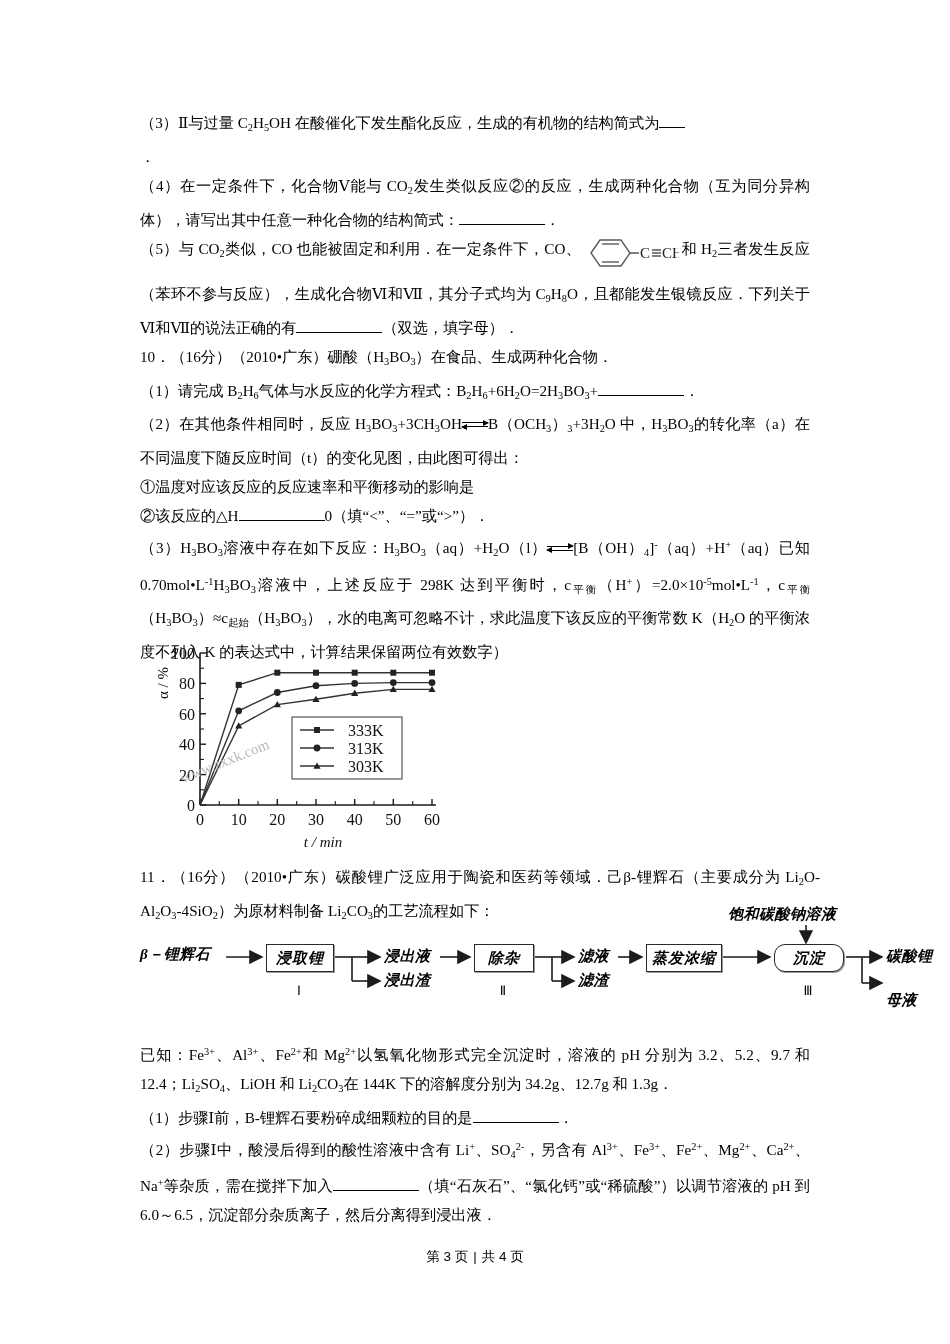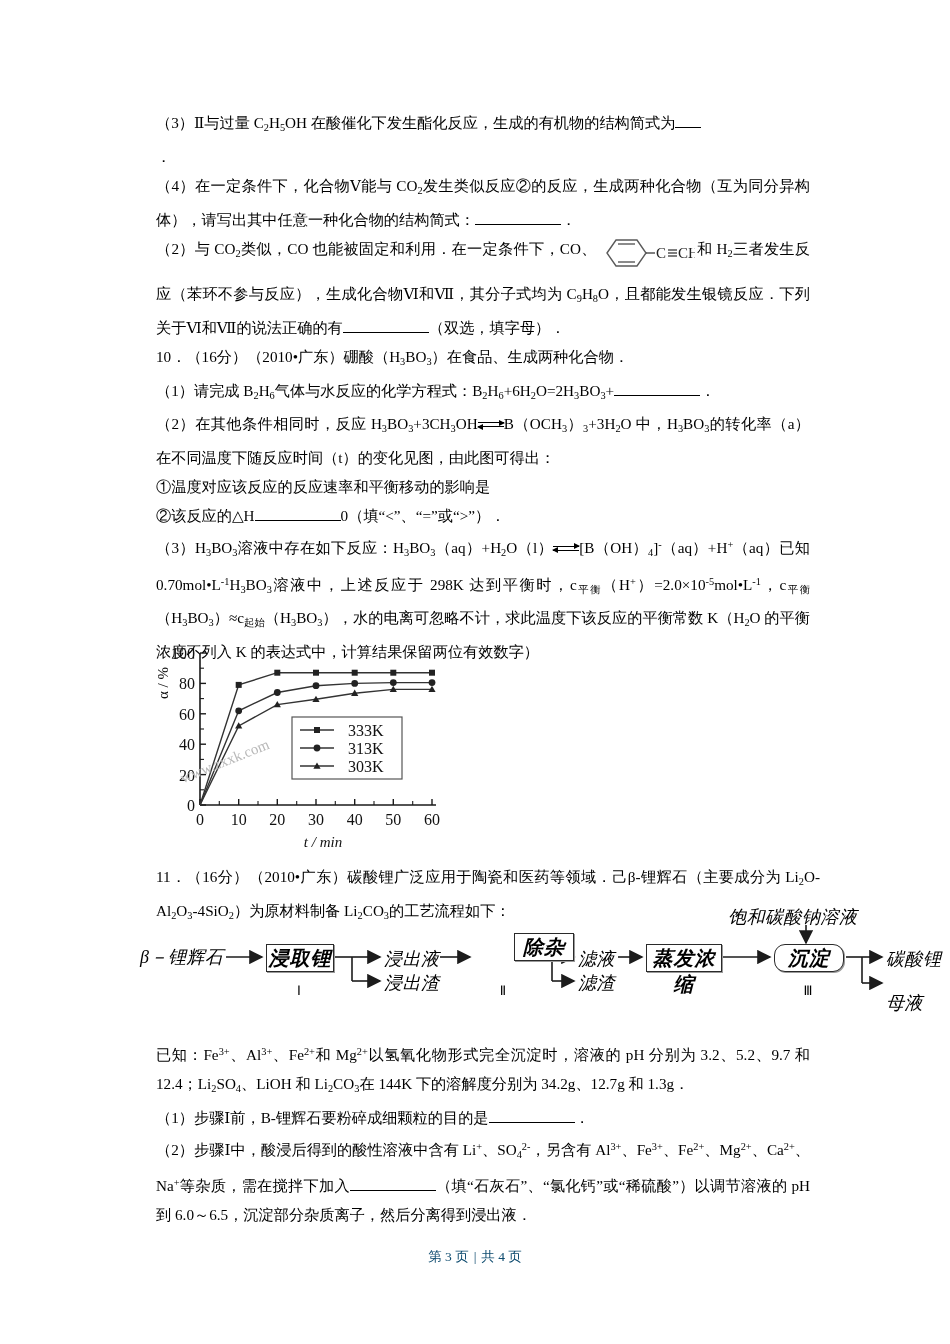--- a/index.html
+++ b/index.html
@@ -21,21 +21,21 @@
     width: 950px;
     height: 1344px;
   }
   .content {
     position: absolute;
     left: 140px;
     top: 108px;
     width: 670px;
   }
   p.line {
-    margin: 0 0 0 16px;
+    margin: 0 0 0 0;
     font-size: 15.2px;
     line-height: 29px;
     text-align: justify;
     text-justify: inter-ideograph;
     white-space: normal;
   }
   sub { font-size: 0.68em; vertical-align: -0.28em; }
   sup { font-size: 0.68em; vertical-align: 0.45em; }
   .ul-blank {
     display: inline-block;
@@ -101,55 +101,55 @@
     left: 140px;
     top: 905px;
     width: 700px;
     height: 120px;
   }
   .flow-box {
     position: absolute;
     border: 1.4px solid #2a2a2a;
     box-shadow: 1px 1px 0 #9a9a9a;
     background: #fff;
-    font-size: 20px;
+    font-size: 15px;
     font-family: "Liberation Serif", "DejaVu Serif", serif;
     font-weight: bold;
     font-style: italic;
     text-align: center;
     line-height: 26px;
     height: 26px;
     letter-spacing: 1px;
   }
   .flow-text {
     position: absolute;
-    font-size: 18px;
-    font-weight: normal;
+    font-size: 15px;
+    font-weight: bold;
     font-style: italic;
     font-family: "Liberation Serif", "DejaVu Serif", serif;
     white-space: nowrap;
     letter-spacing: 0.5px;
     text-align: center;
   }
   .flow-rn {
     position: absolute;
     font-size: 13px;
     font-family: "Liberation Serif", serif;
     text-align: center;
   }
 
   .footer {
     position: absolute;
     left: 0;
     top: 1248px;
     width: 950px;
     text-align: center;
     font-size: 13.5px;
-    color: #0c4a6e;
-    font-family: Liberation Serif, serif;
+    color: #000000;
+    font-family: Liberation Sans, sans-serif;
   }
   .footer .sep { margin: 0 5px; }
 </style>
 </head>
 <body>
 
 <div class="page">
 
   <div class="content">
 
@@ -158,21 +158,21 @@
     </p>
     <p class="line">
       <span>．</span>
     </p>
 
     <p class="line">
       <span>（4）在一定条件下，化合物Ⅴ能与 CO</span><sub>2</sub><span>发生类似反应②的反应，生成两种化合物（互为同分异构体），请写出其中任意一种化合物的结构简式：</span><span class="ul-blank"></span><span>．</span>
     </p>
 
     <p class="line">
-      <span>（2）与 CO</span><sub>2</sub><span>类似，CO 也能被固定和利用．在一定条件下，CO、</span><span class="phenyl"><svg width="96" height="34" viewBox="0 0 96 34" aria-hidden="true">
+      <span>（5）与 CO</span><sub>2</sub><span>类似，CO 也能被固定和利用．在一定条件下，CO、</span><span class="phenyl"><svg width="96" height="34" viewBox="0 0 96 34" aria-hidden="true">
         <g fill="none" stroke="#5a5a5a" stroke-width="1.4">
           <polygon points="8,17 17,4 38,4 47,17 38,30 17,30"></polygon>
           <line x1="19" y1="8" x2="36" y2="8"></line>
           <line x1="19" y1="26" x2="36" y2="26"></line>
           <line x1="12" y1="17" x2="12" y2="17"></line>
         </g>
         <g stroke="#3a3a3a" stroke-width="1.3">
           <line x1="47" y1="17" x2="56" y2="17"></line>
           <line x1="69" y1="14" x2="78" y2="14"></line>
           <line x1="69" y1="17" x2="78" y2="17"></line>
@@ -381,21 +381,21 @@
     </svg>
 
     <div class="flow-text" style="left:0px; top:40px;">β－锂辉石</div>
 
     <div class="flow-box" style="left:126px; top:39px; width:66px;">浸取锂</div>
     <div class="flow-rn" style="left:126px; top:78px; width:66px;">Ⅰ</div>
 
     <div class="flow-text" style="left:244px; top:42px;">浸出液</div>
     <div class="flow-text" style="left:244px; top:66px;">浸出渣</div>
 
-    <div class="flow-box" style="left:334px; top:28px; width:58px;margin-left:40px;">除杂</div>
+    <div class="flow-box" style="left:334px; top:39px; width:58px;">除杂</div>
     <div class="flow-rn" style="left:334px; top:78px; width:58px;">Ⅱ</div>
 
     <div class="flow-text" style="left:438px; top:42px;">滤液</div>
     <div class="flow-text" style="left:438px; top:66px;">滤渣</div>
 
     <div class="flow-box" style="left:506px; top:39px; width:74px;">蒸发浓缩</div>
 
     <div class="flow-box" style="left:634px; top:39px; width:68px;border-radius:11px;">沉淀</div>
     <div class="flow-rn" style="left:634px; top:78px; width:68px;">Ⅲ</div>
 

